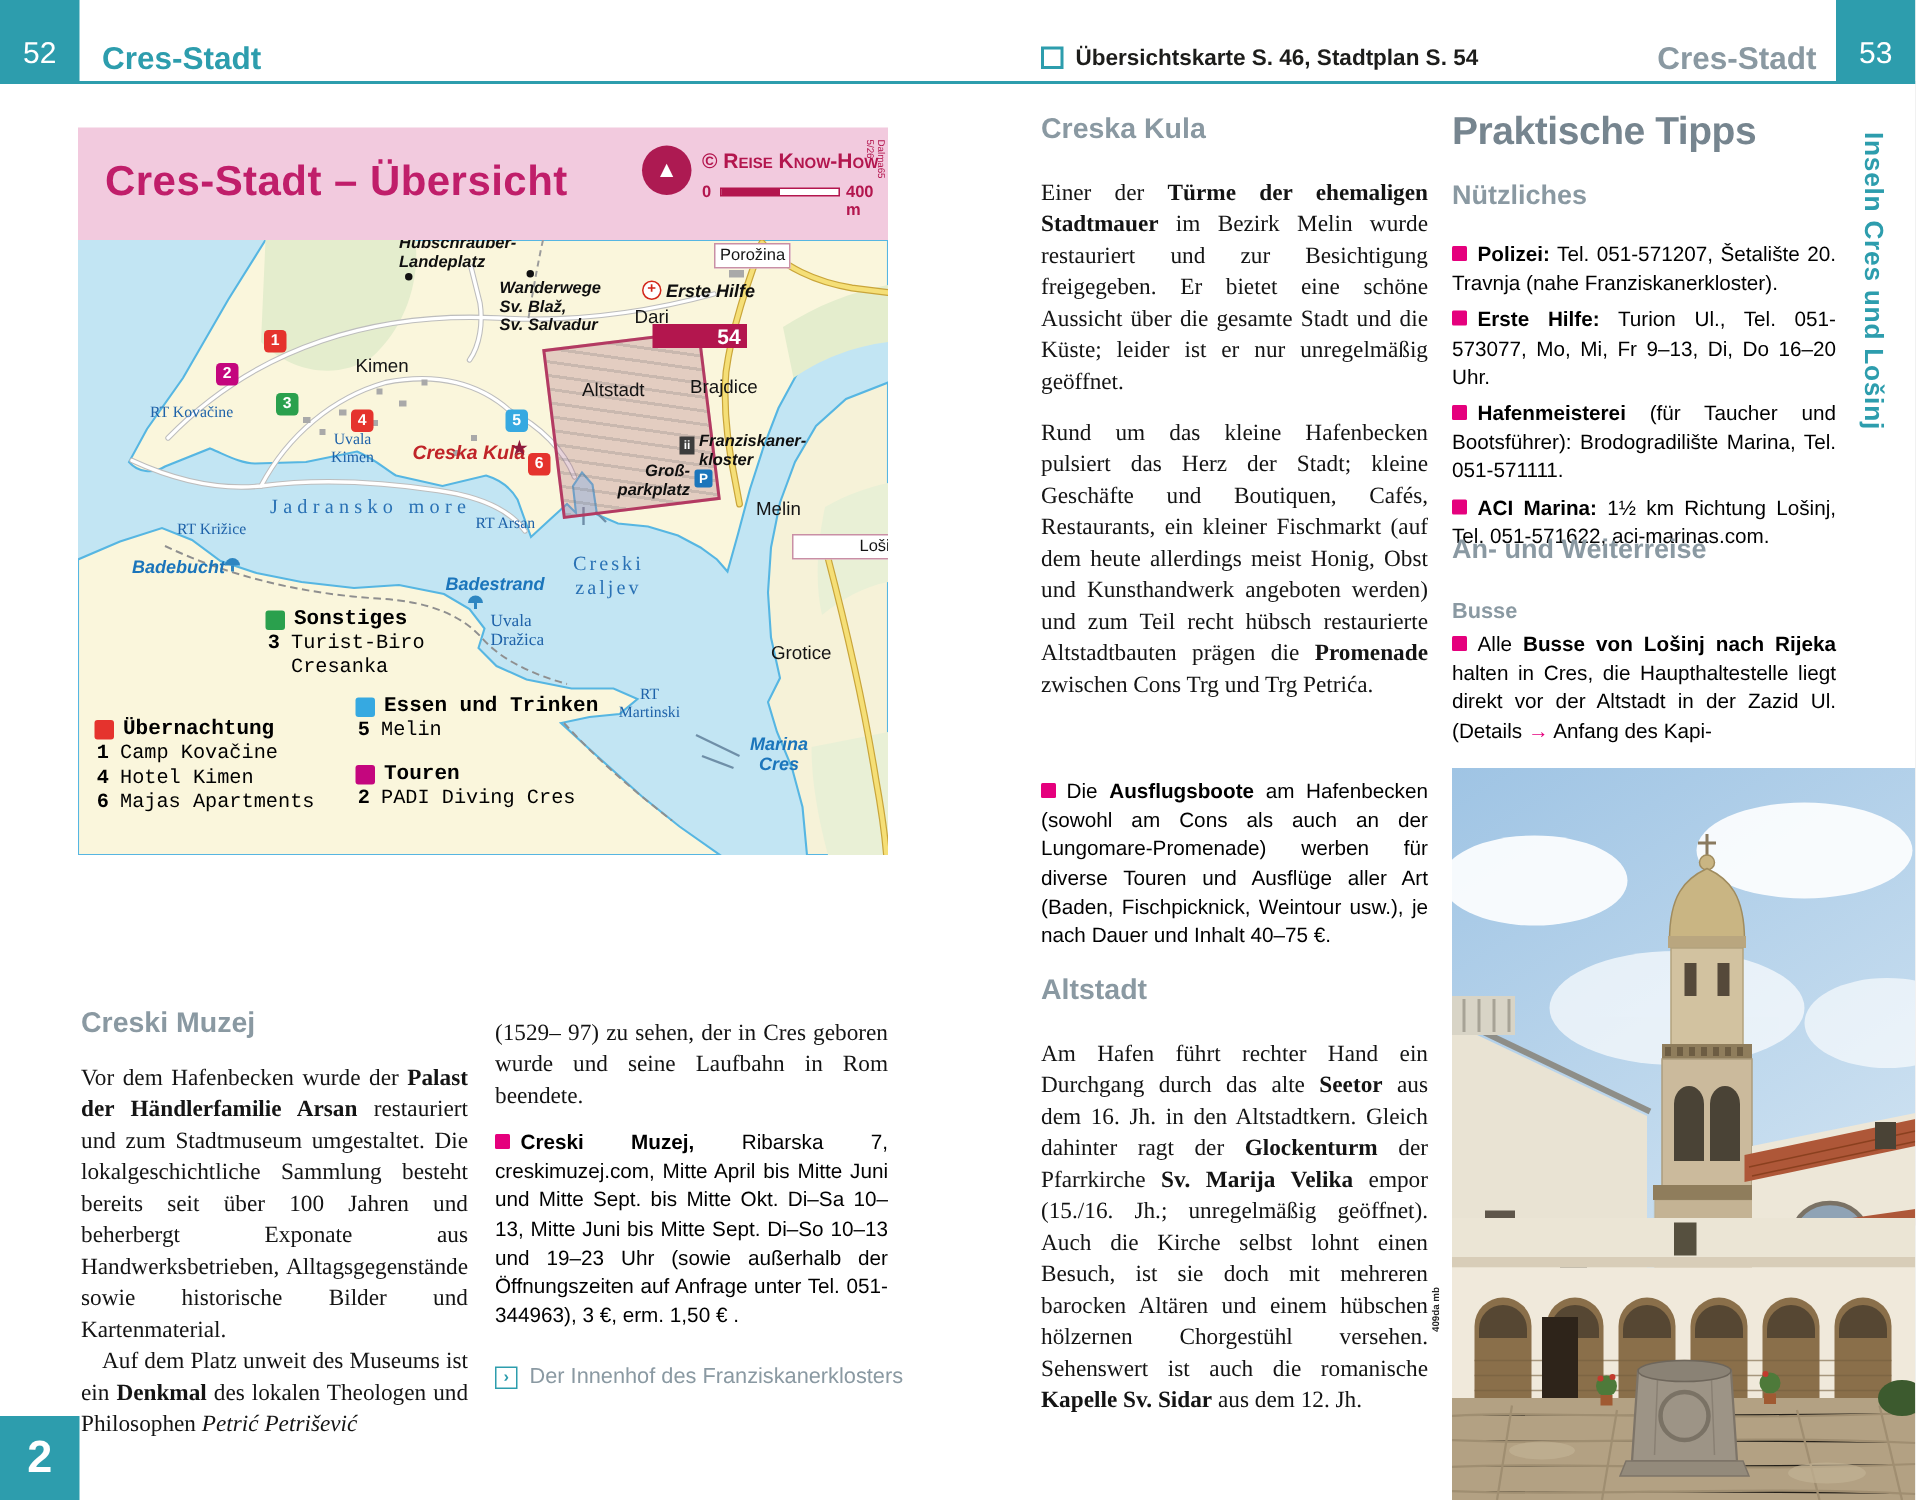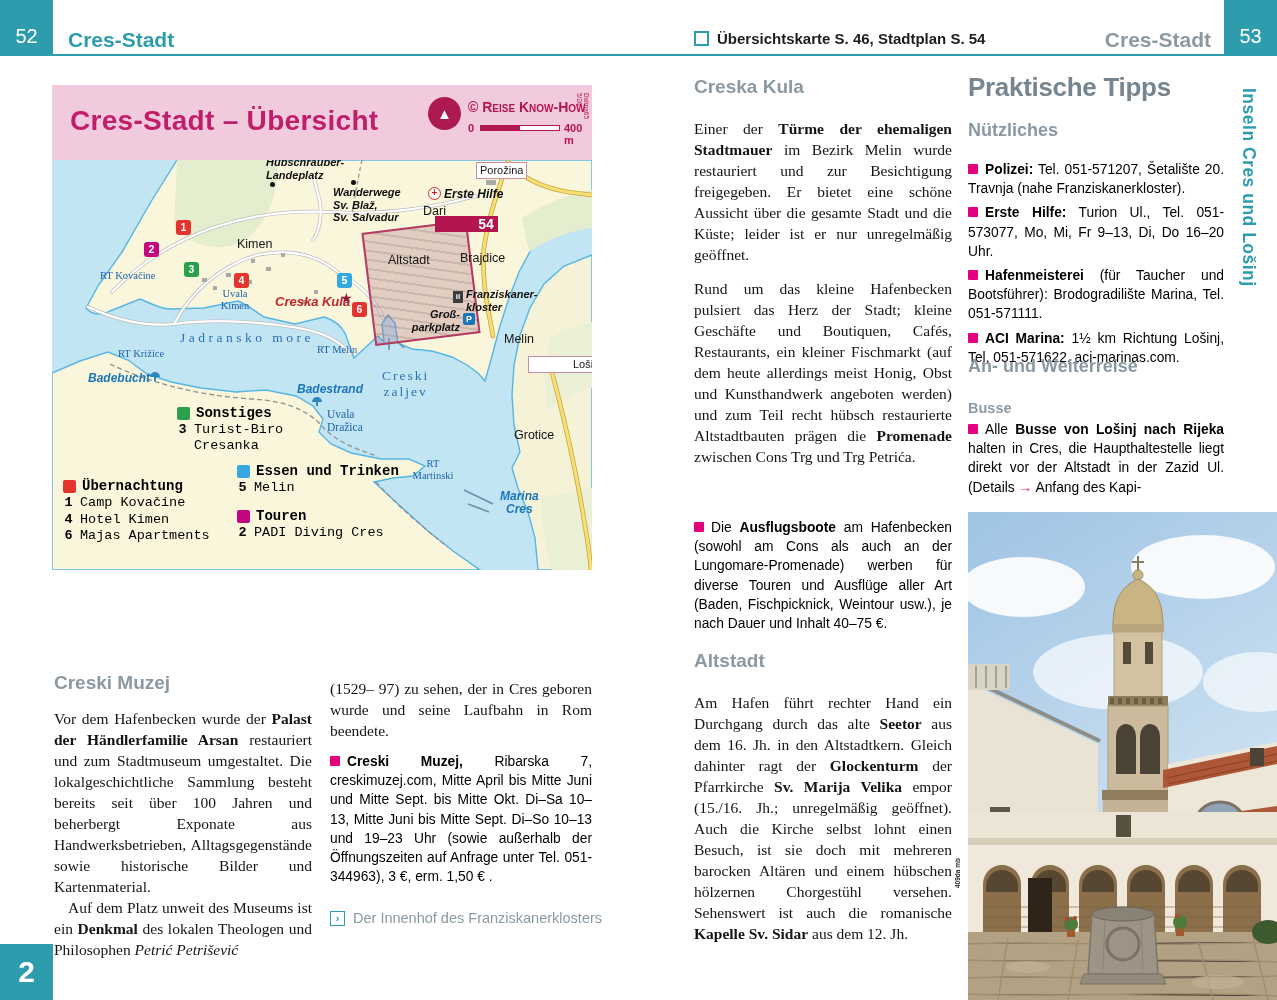--- a/index.html
+++ b/index.html
@@ -202,21 +202,21 @@
     <div class="lbl place" style="left:408px;top:91px;">Brajdice</div>
     <span class="info-icon" style="left:401px;top:131px;"></span>
     <div class="lbl poi" style="left:414px;top:128px;">Franziskaner-
 kloster</div>
     <div class="lbl poi" style="left:352px;top:148px;width:56px;text-align:right;">Groß-
 parkplatz</div>
     <span class="p-icon" style="left:411px;top:153px;"></span>
     <div class="lbl place" style="left:452px;top:172px;">Melin</div>
     <div class="lbl boxlbl" style="left:476px;top:196px;padding-left:44px;">Lošinj</div>
     <div class="lbl water-big" style="left:128px;top:170px;">Jadransko more</div>
-    <div class="lbl water-serif" style="left:265px;top:184px;">RT Melin</div>
+    <div class="lbl water-serif" style="left:265px;top:184px;">RT Arsan</div>
     <div class="lbl water-serif" style="left:66px;top:188px;">RT Križice</div>
     <div class="lbl water-sans" style="left:36px;top:212px;">Badebucht</div>
     <span class="beach" style="left:98px;top:212px;"></span>
     <div class="lbl water-sans" style="left:245px;top:223px;">Badestrand</div>
     <span class="beach" style="left:260px;top:237px;"></span>
     <div class="lbl water-serif" style="left:275px;top:248px;font-size:11.5px;line-height:13px;">Uvala
 Dražica</div>
     <div class="lbl water-big2" style="left:330px;top:208px;">Creski
 zaljev</div>
     <div class="lbl place" style="left:462px;top:268px;">Grotice</div>

